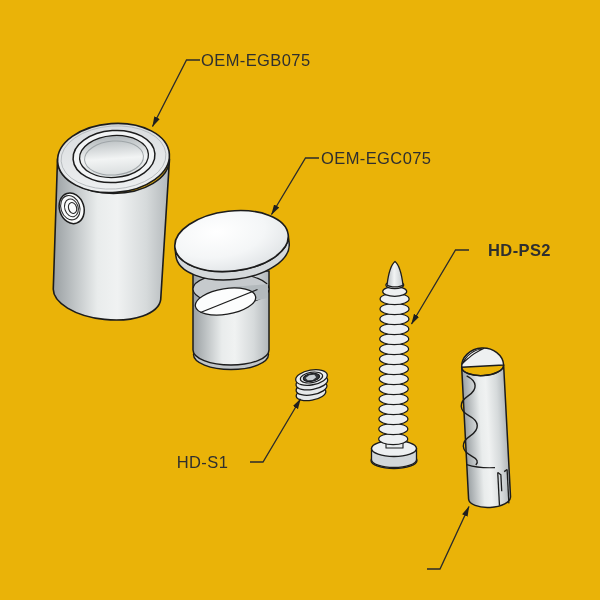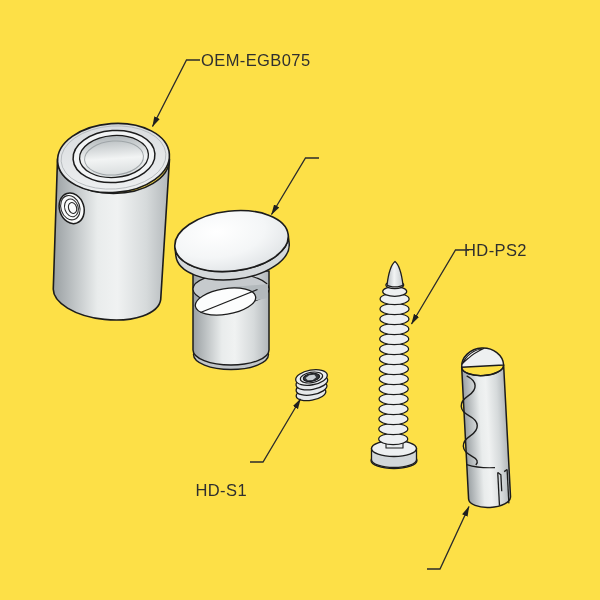--- a/index.html
+++ b/index.html
@@ -1,26 +1,26 @@
 <!DOCTYPE html>
 <html><head>
 <meta charset="utf-8">
 <title>diagram</title>
 <style>
   html,body{margin:0;padding:0;background:#ffffff;}
   .canvas{
-    position:relative;width:600px;height:600px;background:#fde047;overflow:hidden;
+    position:relative;width:600px;height:600px;background:#eab308;overflow:hidden;
     font-family:"Liberation Sans",sans-serif;
   }
   .canvas svg{position:absolute;left:0;top:0;}
   .callout{
     position:absolute;font-size:16.5px;line-height:18px;letter-spacing:.4px;
     color:#2f2f2f;white-space:nowrap;
   }
-  .callout.right{text-align:right;margin-top:28px;}
+  .callout.right{text-align:center;}
 </style>
 </head>
 <body>
 
 <div class="canvas">
 
 <svg width="600" height="600" viewBox="0 0 600 600">
   <defs>
     <marker id="arrow" markerUnits="userSpaceOnUse" markerWidth="12" markerHeight="8" refX="10" refY="3.5" orient="auto">
       <path d="M0,0.5 L10.5,3.5 L0,6.5 Z" fill="#1f1f1f"></path>
@@ -136,15 +136,16 @@
   <g fill="none" stroke="#2b2b2b" stroke-width="1.3">
     <path d="M200,60 L186.5,60 L152.5,126.5" marker-end="url(#arrow)"></path>
     <path d="M319,158 L305.5,158 L271.5,214.5" marker-end="url(#arrow)"></path>
     <path d="M469,250 L455.5,250 L411.5,324" marker-end="url(#arrow)"></path>
     <path d="M250,462 L263,462 L300.5,399" marker-end="url(#arrow)"></path>
     <path d="M427,569 L440,569 L469,506.5" marker-end="url(#arrow)"></path>
   </g>
 </svg>
 
   <div class="callout" style="left:201px;top:51px;">OEM-EGB075</div>
-  <div class="callout" style="left:464px;top:241px;">HD-PS2</div>
+  <div class="callout" style="left:321px;top:149px;">OEM-EGC075</div>
+  <div class="callout" style="left:488px;top:241px;font-weight:bold;">HD-PS2</div>
   <div class="callout right" style="left:158px;top:453px;width:89px;">HD-S1</div>
 </div>
 
 </body></html>

